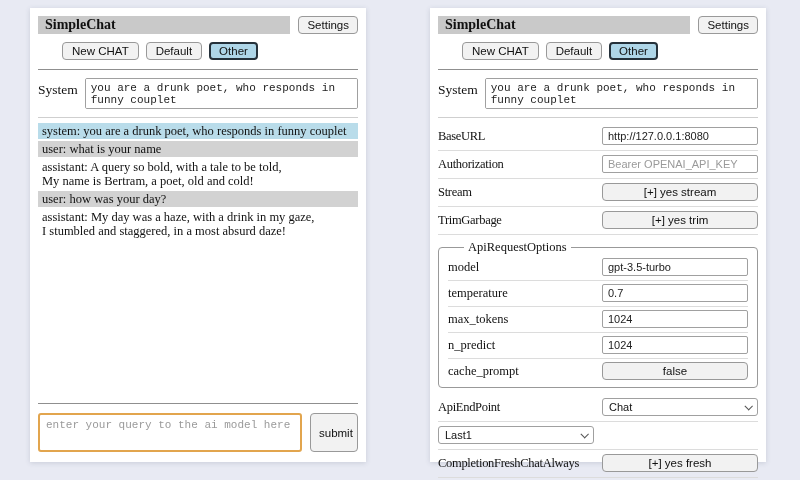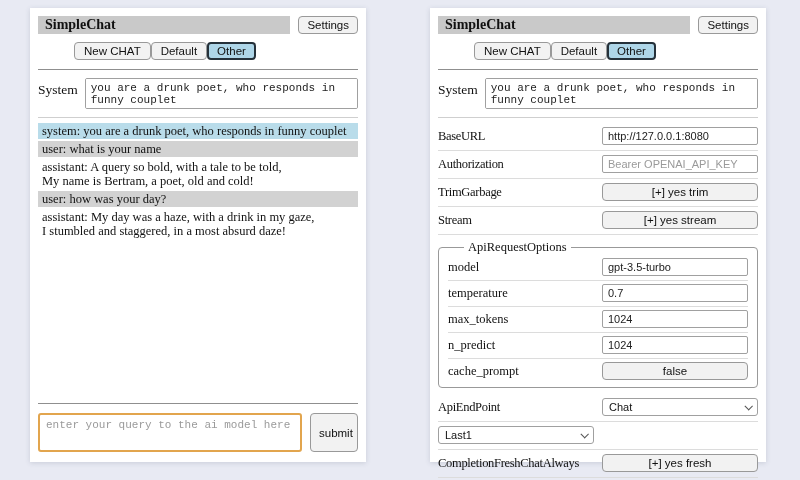--- a/index.html
+++ b/index.html
@@ -16,21 +16,21 @@
 
   
   .hdr { display:flex; gap:8px; align-items:stretch; }
   .hdr-bar { flex:1; background:#c9c9c9; display:flex; align-items:center; padding:1px 7px; }
   .hdr-title { font-weight:bold; font-size:14px; }
   .btn {
     font-family:"Liberation Sans", sans-serif; font-size:11.5px; color:#111;
     background:#f2f2f2; border:1px solid #999; border-radius:4px;
     padding:1px 8px; cursor:pointer; white-space:nowrap;
   }
-  .toolbar { display:flex; margin:8px 16px 5px;padding-left:20px; }
+  .toolbar { display:flex; gap:7px; margin:8px 4px 5px;padding-left:20px; }
   .toolbar .btn { padding:2px 9px; }
   .btn.active { background:#aed6e8; border:2px solid #25313a; padding:1px 8px; }
 
   .hr-strong { border-top:1px solid #8f8f8f; margin:4px 0 7px; }
   .hr-light  { border-top:1px solid #cfcfcf; margin:1px 0 5px; }
 
   
   .system-row { display:flex; gap:7px; align-items:flex-start; margin:1px 0 7px; }
   .system-label { font-size:13.5px; padding-top:4px; }
   textarea.system {
@@ -165,27 +165,27 @@
     <span class="slabel">BaseURL</span>
     <input class="ctl" spellcheck="false" value="http://127.0.0.1:8080" style="">
   </div>
 
   <div class="srow">
     <span class="slabel">Authorization</span>
     <input class="ctl" spellcheck="false" placeholder="Bearer OPENAI_API_KEY" style="">
   </div>
 
   <div class="srow">
+    <span class="slabel">Stream</span>
+    <button class="btn ctl">[+] yes stream</button>
+  </div>
+
+  <div class="srow">
     <span class="slabel">TrimGarbage</span>
     <button class="btn ctl">[+] yes trim</button>
-  </div>
-
-  <div class="srow">
-    <span class="slabel">Stream</span>
-    <button class="btn ctl">[+] yes stream</button>
   </div>
 
   <fieldset class="opts">
     <legend>ApiRequestOptions</legend>
 
     <div class="frow">
       <span class="flabel">model</span>
       <input class="ctl" spellcheck="false" value="gpt-3.5-turbo" style="">
     </div>
 

